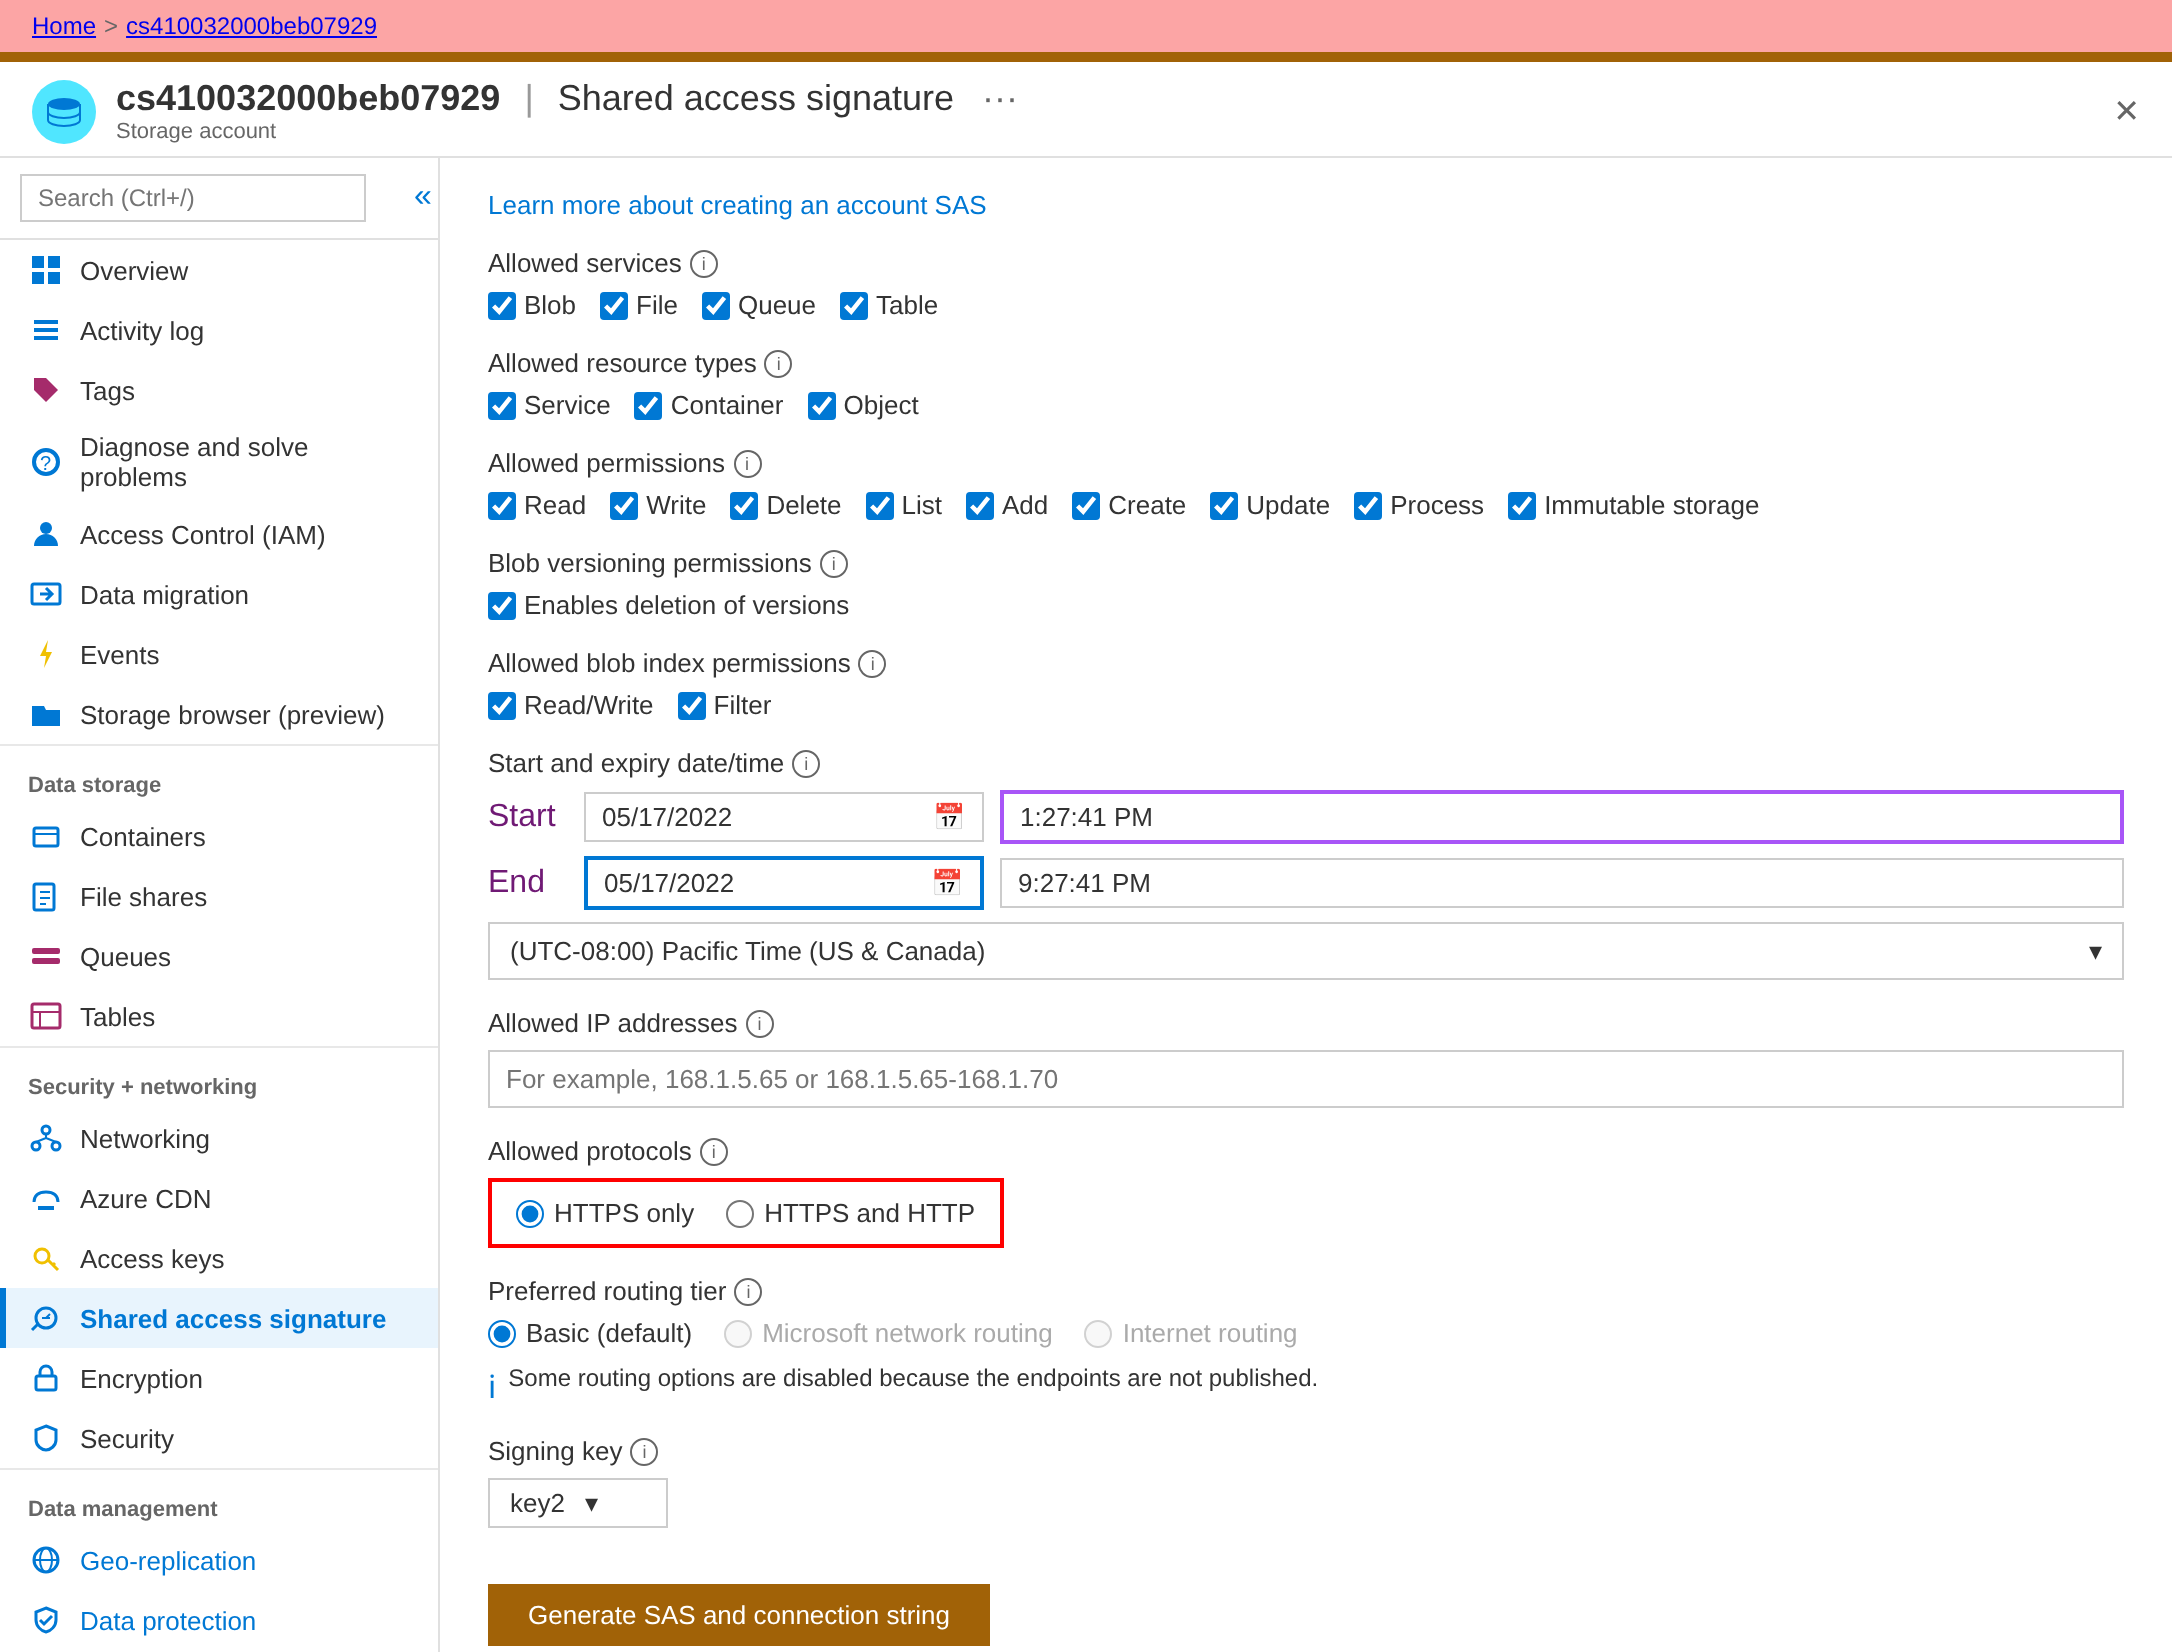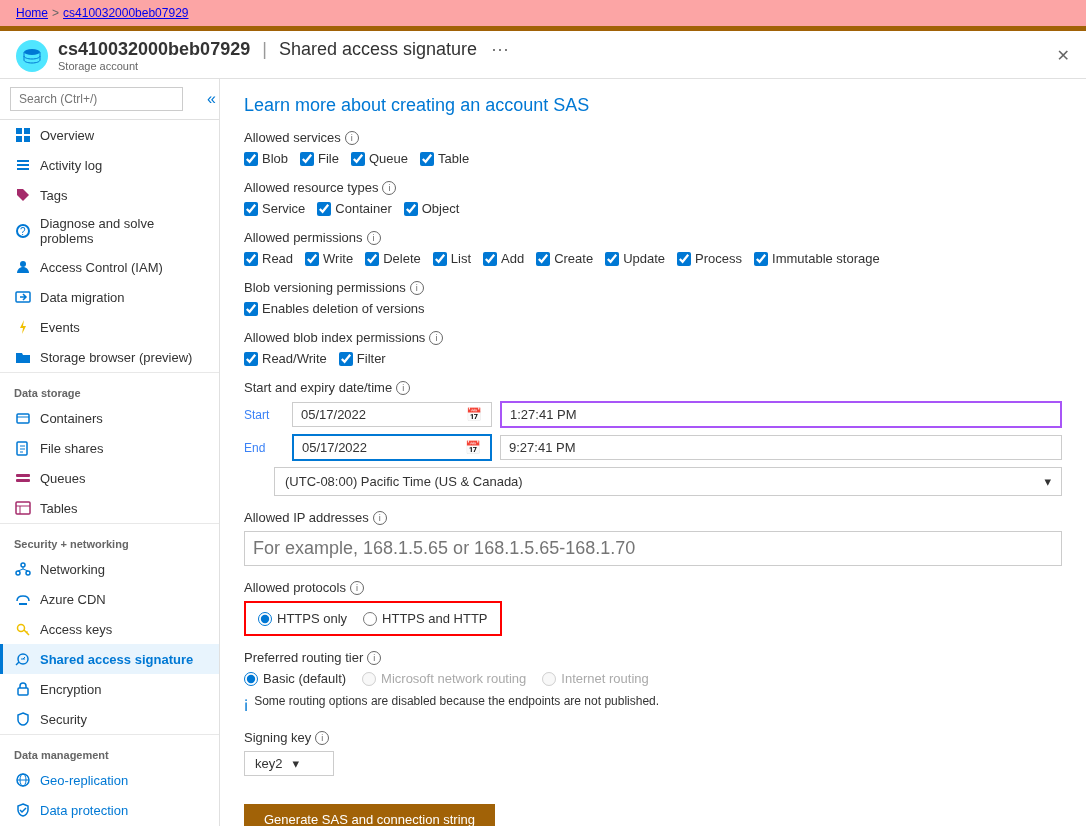--- a/index.html
+++ b/index.html
@@ -27,35 +27,35 @@
     .sidebar { width: 220px; border-right: 1px solid #e0e0e0; overflow-y: auto; background: #fff; flex-shrink: 0; }
     .sidebar-item { display: flex; align-items: center; padding: 6px 10px 6px 14px; cursor: pointer; color: #333; font-size: 13px; }
     .sidebar-item.active { background: #e8f4fd; color: #0078d4; font-weight: 600; border-left: 3px solid #0078d4; }
     .sidebar-icon { width: 18px; height: 18px; margin-right: 8px; display: flex; align-items: center; justify-content: center; flex-shrink: 0; }
     .sidebar-section { padding: 14px 14px 4px 14px; font-size: 11px; font-weight: 600; color: #666; text-transform: none; border-top: 1px solid #e8e8e8; }
 
     
     .content { flex: 1; overflow-y: auto; padding: 0; background: #fff; }
     .content-inner { padding: 16px 24px; max-width: 900px; }
 
-    .learn-link { color: #0078d4; font-size: 18px; text-decoration: none; display: inline-block; margin-bottom: 14px; }
+    .learn-link { color: #0078d4; font-size: 13px; text-decoration: none; display: inline-block; margin-bottom: 14px; }
 
     .section-label { font-size: 13px; font-weight: 400; color: #333; margin-bottom: 6px; display: flex; align-items: center; gap: 4px; }
     .info-icon { width: 14px; height: 14px; border-radius: 50%; border: 1px solid #666; display: inline-flex; align-items: center; justify-content: center; font-size: 9px; color: #666; cursor: help; }
 
     .checkbox-row { display: flex; align-items: center; flex-wrap: wrap; gap: 12px; margin-bottom: 14px; }
     .checkbox-item { display: flex; align-items: center; gap: 4px; font-size: 13px; }
     .checkbox-item input[type=checkbox] { accent-color: #0078d4; width: 14px; height: 14px; }
 
     .field-group { margin-bottom: 14px; }
 
     .datetime-row { display: flex; align-items: center; gap: 8px; margin-bottom: 6px; }
-    .datetime-label { width: 40px; font-size: 12px; color: #3b82f6; }
-
-    .text-input { border: 1px solid #ccc; padding: 6px 8px; font-size: 18px; width: 100%; color: #a21caf; }
+    .datetime-label { width: 40px; font-size: 16px; color: #701a75; }
+
+    .text-input { border: 1px solid #ccc; padding: 6px 8px; font-size: 13px; width: 100%; color: #a21caf; }
 
     .radio-row { display: flex; align-items: center; gap: 16px; flex-wrap: wrap; }
     .radio-item { display: flex; align-items: center; gap: 5px; font-size: 13px; }
     .radio-item input[type=radio] { accent-color: #0078d4; width: 14px; height: 14px; }
     .info-banner { display: flex; align-items: flex-start; gap: 6px; font-size: 12px; color: #333; margin-top: 8px; }
     .info-banner-icon { color: #0078d4; font-size: 16px; flex-shrink: 0; }
 
     .generate-btn { background: #a16207; color: #fff; border: none; padding: 8px 20px; font-size: 13px; cursor: pointer; margin-top: 14px; }
 
     
@@ -466,21 +466,21 @@
           <span class="datetime-label">End</span>
           <div style="display:flex;align-items:center;border:1px solid #0078d4;border-width:2px;padding:4px 8px;width:200px;font-size:13px;">
             <span style="flex:1;">05/17/2022</span>
             <span>📅</span>
           </div>
           <div style="display:flex;align-items:center;border:1px solid #ccc;padding:4px 8px;flex:1;font-size:13px;">
             <span>9:27:41 PM</span>
           </div>
         </div>
 
-        <div style="display:flex;align-items:flex-end;border:1px solid #ccc;padding:6px 10px;margin-top:6px;cursor:pointer;margin-left:30px;">
+        <div style="display:flex;align-items:flex-end;border:1px solid #ccc;padding:6px 10px;margin-top:6px;cursor:pointer;">
           <span style="flex:1;font-size:13px;">(UTC-08:00) Pacific Time (US &amp; Canada)</span>
           <span>▾</span>
         </div>
       </div>
 
       
       <div class="field-group">
         <div class="section-label">
           <span>Allowed IP addresses</span>
           <span class="info-icon">i</span>

